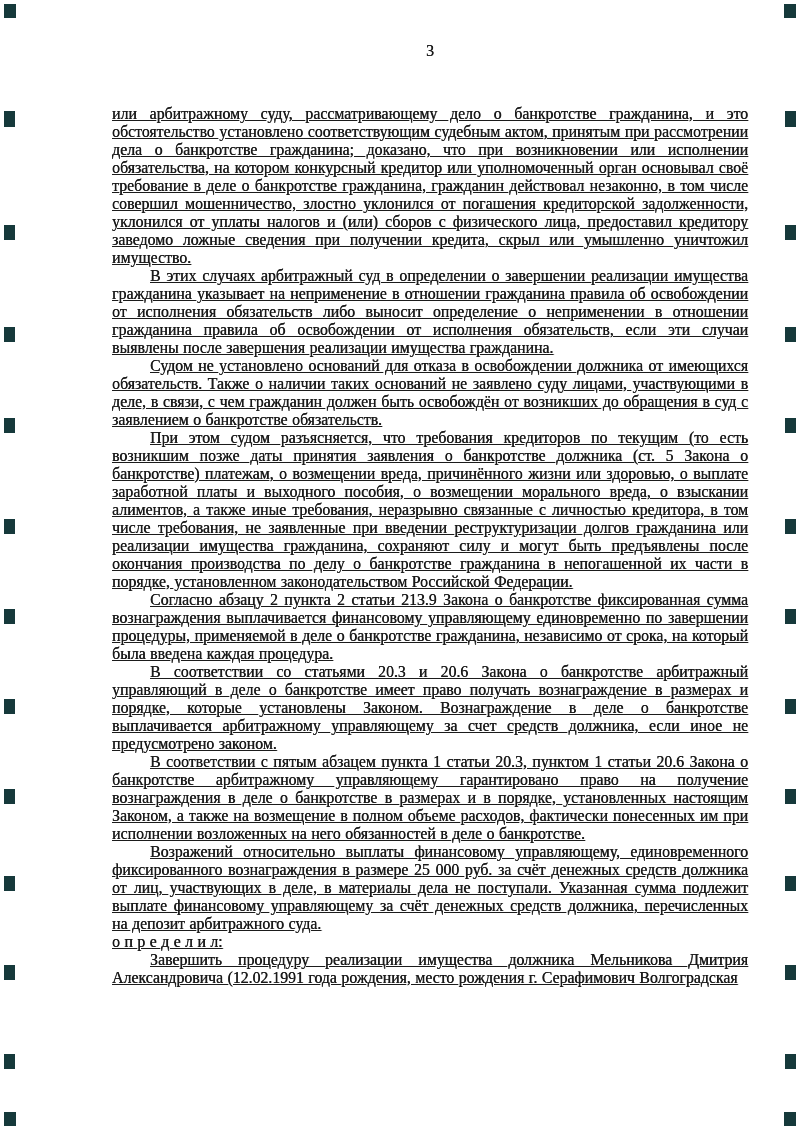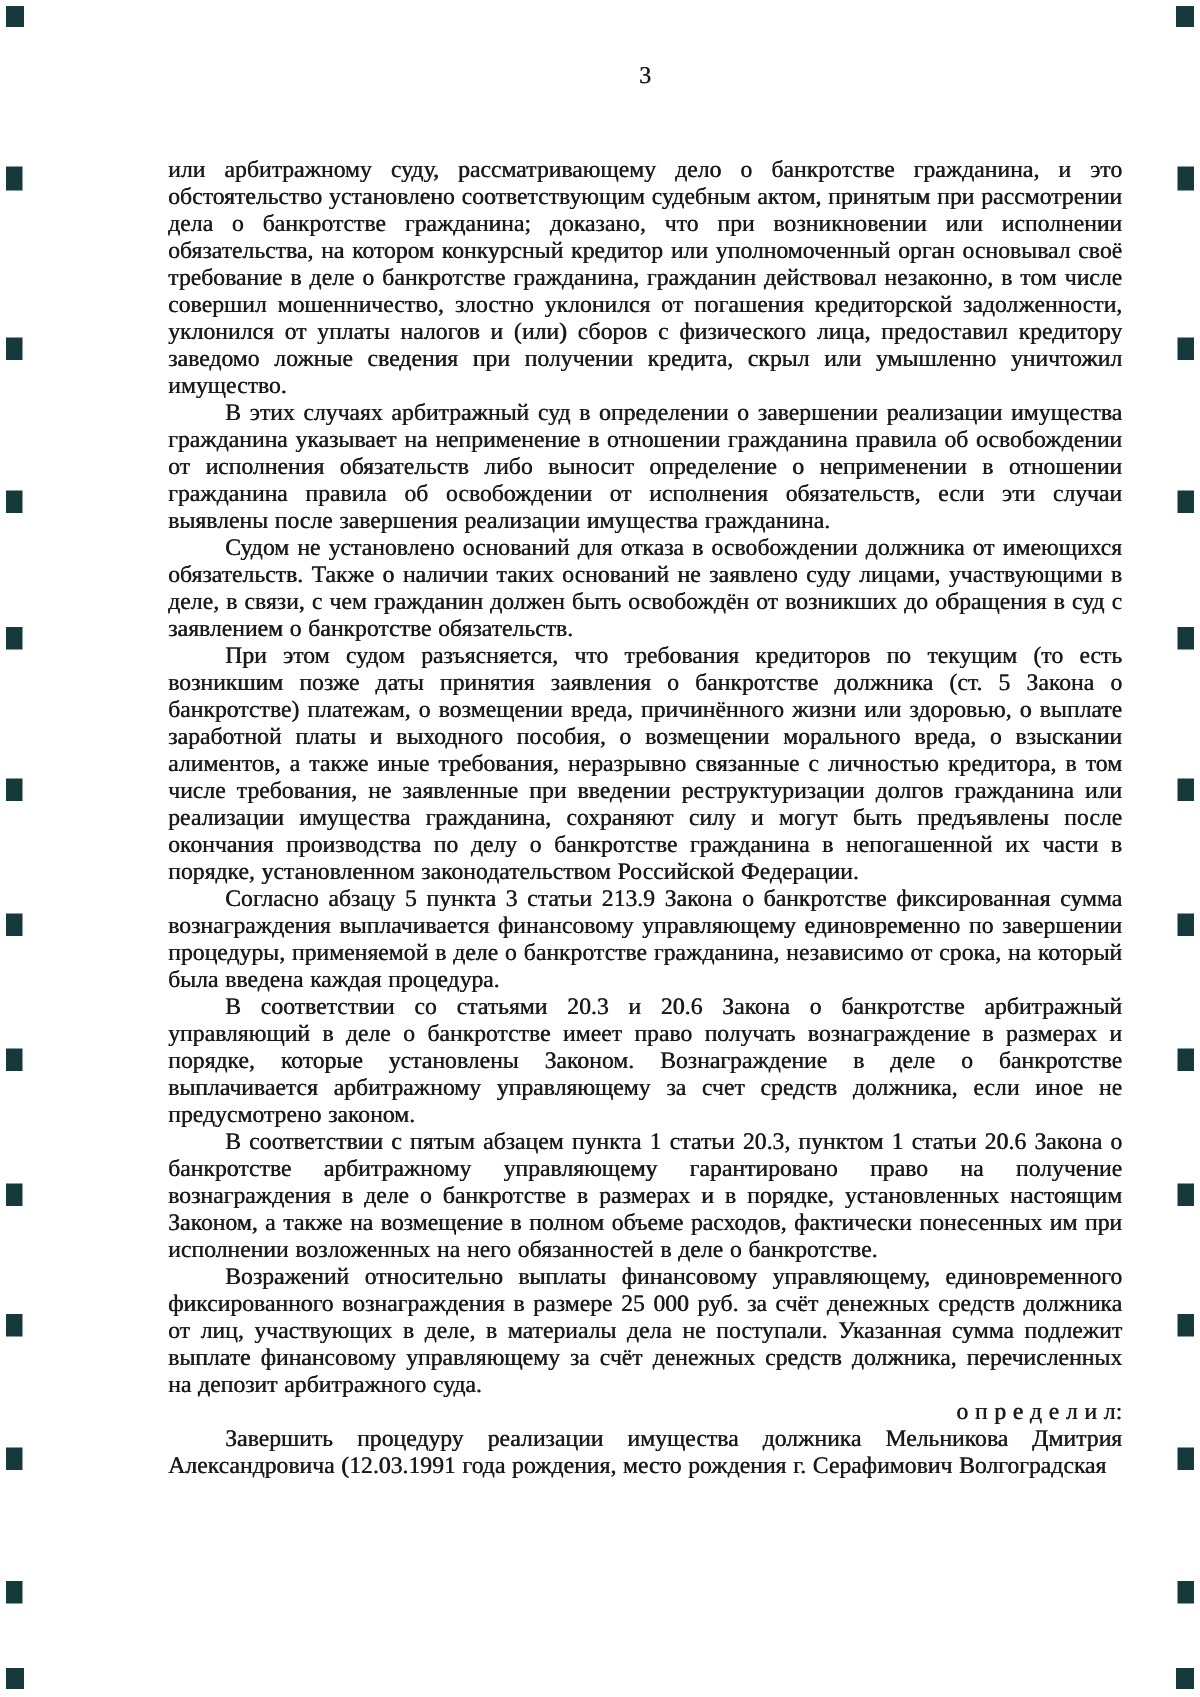--- a/index.html
+++ b/index.html
@@ -30,29 +30,30 @@
     position: absolute;
     top: 105px;
     left: 112px;
     width: 636px;
     font-size: 15.8px;
     line-height: 18px;
     text-align: justify;
     word-spacing: 0.5px;
     hyphens: none;
     text-shadow: 0.35px 0 0 currentColor;
+    text-decoration: underline;
   }
   p.para {
     margin: 0;
     padding: 0;
     text-indent: 38px;
   }
   p.para.continuation { text-indent: 0; }
   p.para.center {
-    text-align: right;
+    text-align: left;
     text-indent: 0;
   }
   .marks-layer {
     position: absolute;
     inset: 0;
     pointer-events: none;
   }
   .mark {
     position: absolute;
   }
@@ -61,26 +62,26 @@
 <body>
 
 <div class="page">
   <div class="page-number">3</div>
 
   <div class="content" id="paragraphs">
       <p class="para continuation">или арбитражному суду, рассматривающему дело о банкротстве гражданина, и это обстоятельство установлено соответствующим судебным актом, принятым при рассмотрении дела о банкротстве гражданина; доказано, что при возникновении или исполнении обязательства, на котором конкурсный кредитор или уполномоченный орган основывал своё требование в деле о банкротстве гражданина, гражданин действовал незаконно, в том числе совершил мошенничество, злостно уклонился от погашения кредиторской задолженности, уклонился от уплаты налогов и (или) сборов с физического лица, предоставил кредитору заведомо ложные сведения при получении кредита, скрыл или умышленно уничтожил имущество.</p>
       <p class="para indent">В этих случаях арбитражный суд в определении о завершении реализации имущества гражданина указывает на неприменение в отношении гражданина правила об освобождении от исполнения обязательств либо выносит определение о неприменении в отношении гражданина правила об освобождении от исполнения обязательств, если эти случаи выявлены после завершения реализации имущества гражданина.</p>
       <p class="para indent">Судом не установлено оснований для отказа в освобождении должника от имеющихся обязательств. Также о наличии таких оснований не заявлено суду лицами, участвующими в деле, в связи, с чем гражданин должен быть освобождён от возникших до обращения в суд с заявлением о банкротстве обязательств.</p>
       <p class="para indent">При этом судом разъясняется, что требования кредиторов по текущим (то есть возникшим позже даты принятия заявления о банкротстве должника (ст. 5 Закона о банкротстве) платежам, о возмещении вреда, причинённого жизни или здоровью, о выплате заработной платы и выходного пособия, о возмещении морального вреда, о взыскании алиментов, а также иные требования, неразрывно связанные с личностью кредитора, в том числе требования, не заявленные при введении реструктуризации долгов гражданина или реализации имущества гражданина, сохраняют силу и могут быть предъявлены после окончания производства по делу о банкротстве гражданина в непогашенной их части в порядке, установленном законодательством Российской Федерации.</p>
-      <p class="para indent">Согласно абзацу 5 пункта 3 статьи 213.9 Закона о банкротстве фиксированная сумма вознаграждения выплачивается финансовому управляющему единовременно по завершении процедуры, применяемой в деле о банкротстве гражданина, независимо от срока, на который была введена каждая процедура.</p>
+      <p class="para indent">Согласно абзацу 2 пункта 2 статьи 213.9 Закона о банкротстве фиксированная сумма вознаграждения выплачивается финансовому управляющему единовременно по завершении процедуры, применяемой в деле о банкротстве гражданина, независимо от срока, на который была введена каждая процедура.</p>
       <p class="para indent">В соответствии со статьями 20.3 и 20.6 Закона о банкротстве арбитражный управляющий в деле о банкротстве имеет право получать вознаграждение в размерах и порядке, которые установлены Законом. Вознаграждение в деле о банкротстве выплачивается арбитражному управляющему за счет средств должника, если иное не предусмотрено законом.</p>
       <p class="para indent">В соответствии с пятым абзацем пункта 1 статьи 20.3, пунктом 1 статьи 20.6 Закона о банкротстве арбитражному управляющему гарантировано право на получение вознаграждения в деле о банкротстве в размерах и в порядке, установленных настоящим Законом, а также на возмещение в полном объеме расходов, фактически понесенных им при исполнении возложенных на него обязанностей в деле о банкротстве.</p>
       <p class="para indent">Возражений относительно выплаты финансовому управляющему, единовременного фиксированного вознаграждения в размере 25 000 руб. за счёт денежных средств должника от лиц, участвующих в деле, в материалы дела не поступали. Указанная сумма подлежит выплате финансовому управляющему за счёт денежных средств должника, перечисленных на депозит арбитражного суда.</p>
       <p class="para center">о п р е д е л и л:</p>
-      <p class="para indent">Завершить процедуру реализации имущества должника Мельникова Дмитрия Александровича (12.03.1991 года рождения, место рождения г. Серафимович Волгоградская</p>
+      <p class="para indent">Завершить процедуру реализации имущества должника Мельникова Дмитрия Александровича (12.02.1991 года рождения, место рождения г. Серафимович Волгоградская</p>
     </div>
 
   <div class="marks-layer" id="marks">
       <div class="mark" style="left: 4px; top: 4px; width: 12px; height: 14px; background: rgb(22, 57, 59);"></div>
       <div class="mark" style="left: 4px; top: 111px; width: 11px; height: 16px; background: rgb(22, 57, 59);"></div>
       <div class="mark" style="left: 4px; top: 225px; width: 11px; height: 15px; background: rgb(22, 57, 59);"></div>
       <div class="mark" style="left: 4px; top: 327px; width: 11px; height: 15px; background: rgb(22, 57, 59);"></div>
       <div class="mark" style="left: 4px; top: 418px; width: 11px; height: 15px; background: rgb(22, 57, 59);"></div>
       <div class="mark" style="left: 4px; top: 519px; width: 11px; height: 15px; background: rgb(22, 57, 59);"></div>
       <div class="mark" style="left: 4px; top: 609px; width: 11px; height: 15px; background: rgb(22, 57, 59);"></div>

